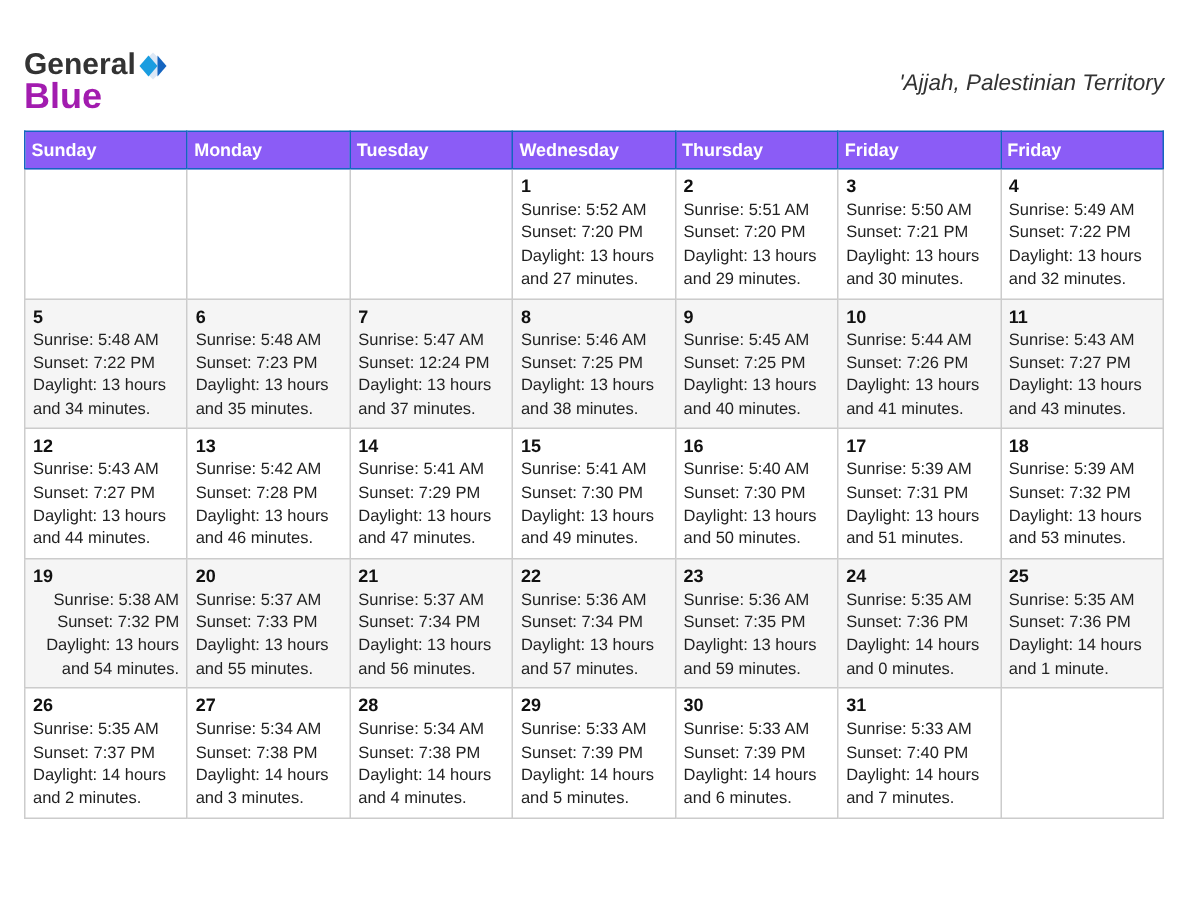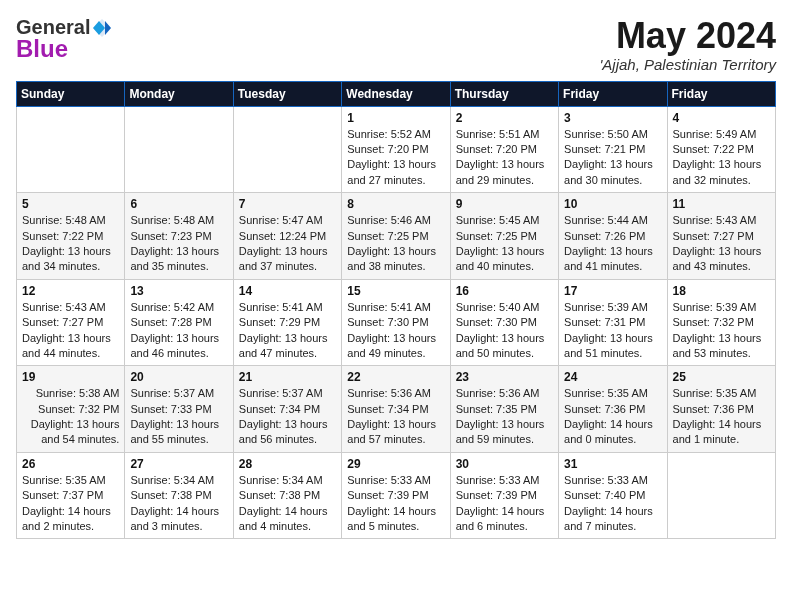--- a/index.html
+++ b/index.html
@@ -6,22 +6,23 @@
     body {
       font-family: Arial, sans-serif;
       background: #fff;
       width: 792px;
       min-height: 612px;
       padding: 16px;
     }
     .header {
       display: flex;
       justify-content: space-between;
-      align-items: flex-start;
+      align-items: center;
       margin-bottom: 8px;
+      margin-top: 16px;
     }
     .logo {
       display: flex;
       flex-direction: column;
       align-items: flex-start;
     }
     .title-block {
       text-align: right;
     }
     .month-title {
@@ -34,21 +35,21 @@
       font-size: 15px;
       color: #333;
       font-style: italic;
     }
     .calendar {
       width: 100%;
       border-collapse: collapse;
       font-size: 11px;
     }
     .calendar th {
-      background: #0f172a;
+      background: #8b5cf6;
       color: #fff;
       padding: 5px 4px;
       text-align: left;
       font-size: 12px;
       font-weight: bold;
       border: 1px solid #1565c0;
     }
     .calendar td {
       border: 1px solid #ccc;
       vertical-align: top;
@@ -92,21 +93,20 @@
       <span style="font-size:20px;font-weight:bold;color:#333;">General</span>
       <svg width="22" height="22" viewBox="0 0 22 22" style="margin:0 1px;">
         <polygon points="11,2 20,11 11,20 2,11" fill="#1565c0" opacity="0.15"></polygon>
         <polygon points="14,4 20,11 14,18" fill="#1565c0"></polygon>
         <polygon points="8,4 14,11 8,18 2,11" fill="#1a9de0"></polygon>
       </svg>
     </div>
     <span style="font-size:24px;font-weight:bold;color:#a21caf;margin-top:-4px;">Blue</span>
   </div>
   <div class="title-block">
-    <div class="month-title">May 2024</div>
     <div class="location">'Ajjah, Palestinian Territory</div>
   </div>
 </div>
 
 <table class="calendar">
   <thead>
     <tr>
     <th>Sunday</th>
         <th>Monday</th>
         <th>Tuesday</th>

